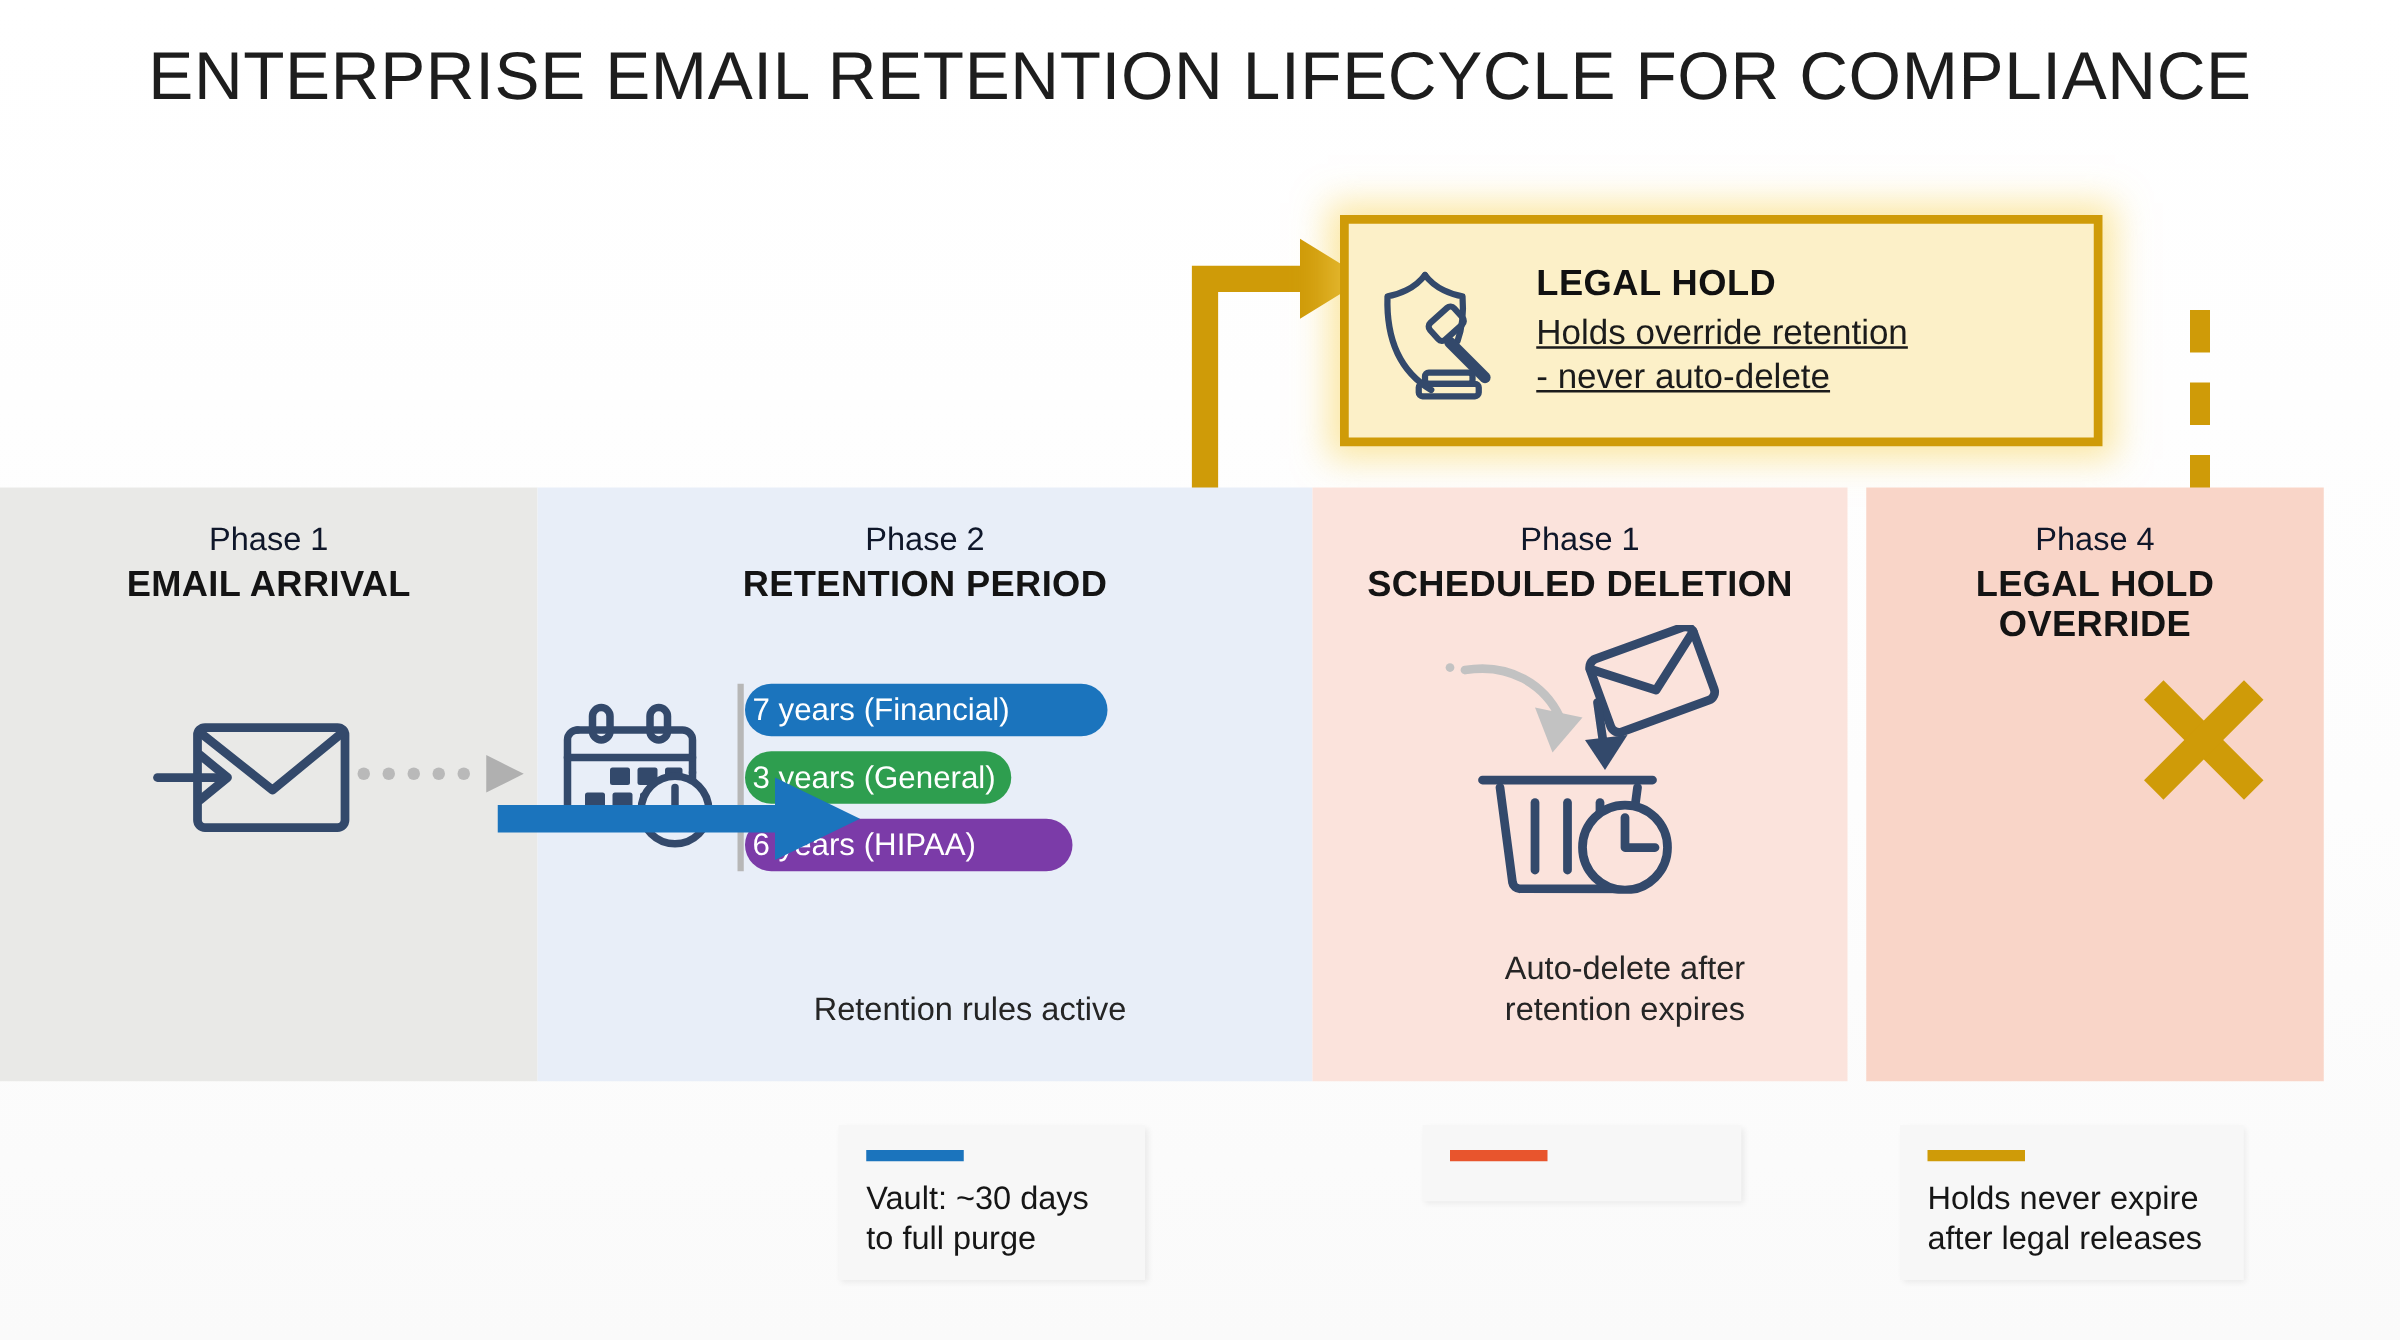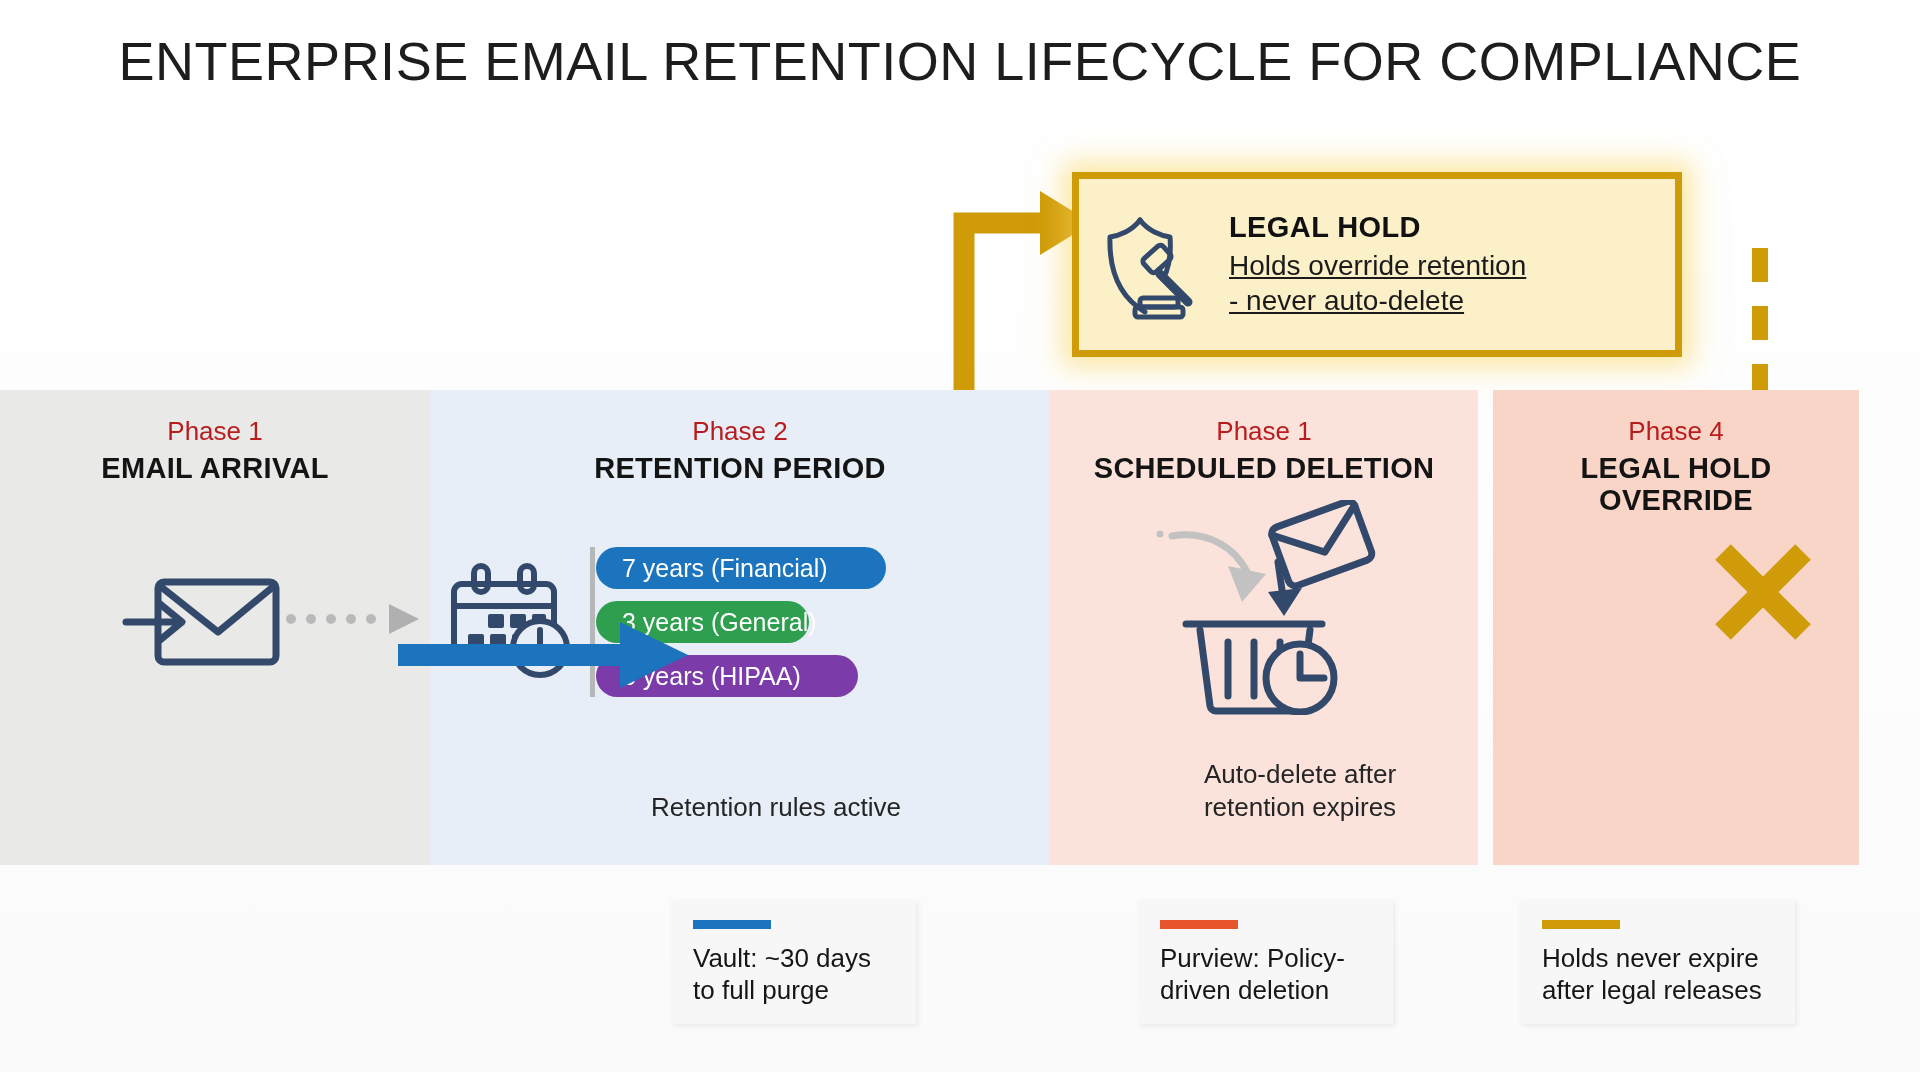--- a/index.html
+++ b/index.html
@@ -36,21 +36,21 @@
     display: flex;
   }
   .panel { position: relative; height: 100%; }
   .panel.p1 { width: 430px; background: #e9e9e7; }
   .panel.p2 { width: 620px; background: #e8eef8; }
   .panel.p3 { width: 428px; background: #fbe3dc; }
   .panel.p4 { width: 366px; background: #f9d5c8; margin-left: 15px; }
 
   .phase-num {
     position: absolute; top: 26px; left: 0; width: 100%;
-    text-align: center; font-size: 26px; color: #b91c1c;
+    text-align: center; font-size: 26px; color: #0f172a;
   }
   .phase-title {
     position: absolute; top: 62px; left: 0; width: 100%;
     text-align: center; font-size: 29px; font-weight: bold;
     color: #141414; letter-spacing: .3px; line-height: 1.12;
   }
   .phase-caption {
     position: absolute; bottom: 42px; left: 0; width: 100%;
     text-align: center; font-size: 26px; color: #252525; line-height: 1.25; margin-left: 36px;
   }
@@ -60,21 +60,21 @@
   #p1-dots { position: absolute; left: 285px; top: 212px; }
 
   
   #p2-icon { position: absolute; left: 18px; top: 168px; }
   #bars { position: absolute; left: 160px; top: 157px; width: 320px; }
   .bar-track { position: absolute; left: 0; top: 0; width: 5px; height: 150px; background: #b7b7b7; }
   .bar {
     position: absolute; left: 6px;
     height: 42px; border-radius: 21px;
     display: flex; align-items: center;
-    padding-left: 26px;
+    padding-left: 6px;
     color: #ffffff; font-size: 25px; white-space: nowrap;
   }
   .bar.b0 { top: 0px;  width: 290px; background: #1b74bd; }
   .bar.b1 { top: 54px; width: 213px; background: #2e9e4f; }
   .bar.b2 { top: 108px; width: 262px; background: #7b3ba8; }
 
   
   #blue-arrow { position: absolute; left: 398px; top: 620px; }
 
   
@@ -290,24 +290,20 @@
   <div id="legend">
     <div class="legend-card c0">
       <div class="legend-swatch" style="background:#1B74BD"></div>
       <div class="legend-text">
         <span>Vault: ~30 days</span><br>
         <span>to full purge</span>
       </div>
     </div>
     <div class="legend-card c1">
       <div class="legend-swatch" style="background:#E8552D"></div>
-      <div class="legend-text">
-        <span>Purview: Policy-</span><br>
-        <span>driven deletion</span>
-      </div>
     </div>
     <div class="legend-card c2">
       <div class="legend-swatch" style="background:#CF9B08"></div>
       <div class="legend-text">
         <span>Holds never expire</span><br>
         <span>after legal releases</span>
       </div>
     </div>
   </div>
 

